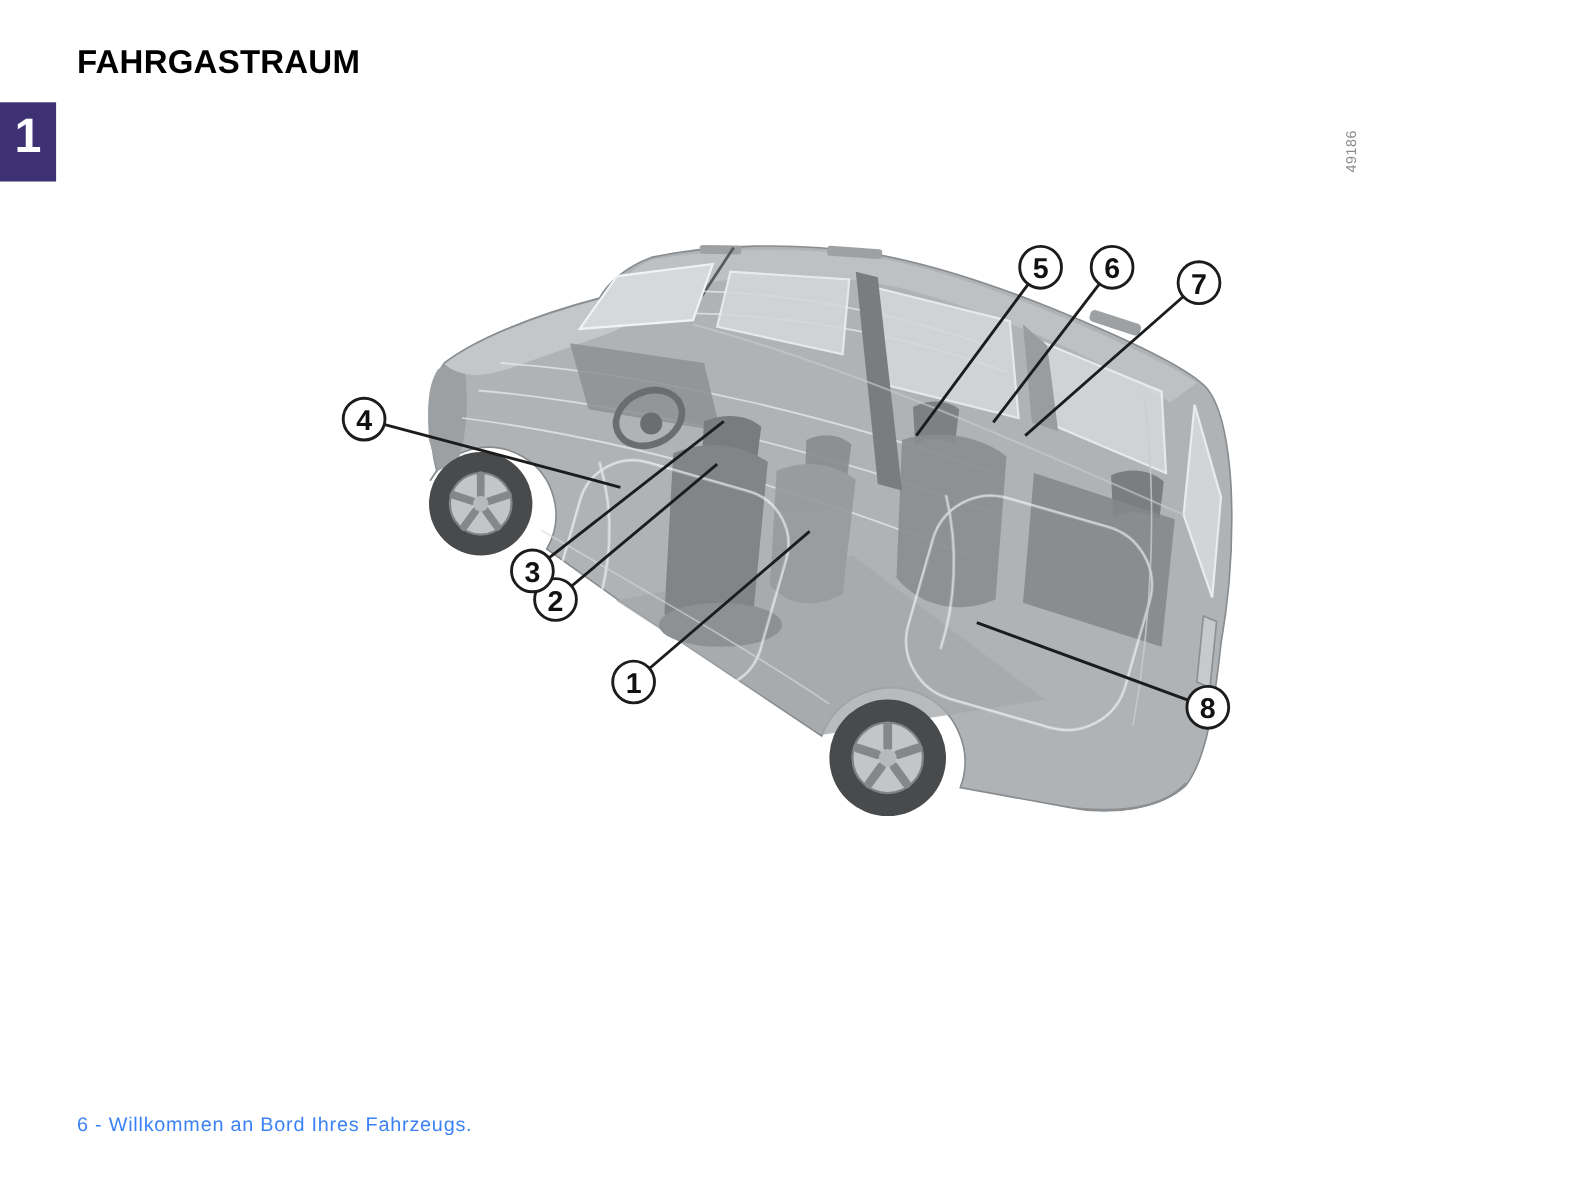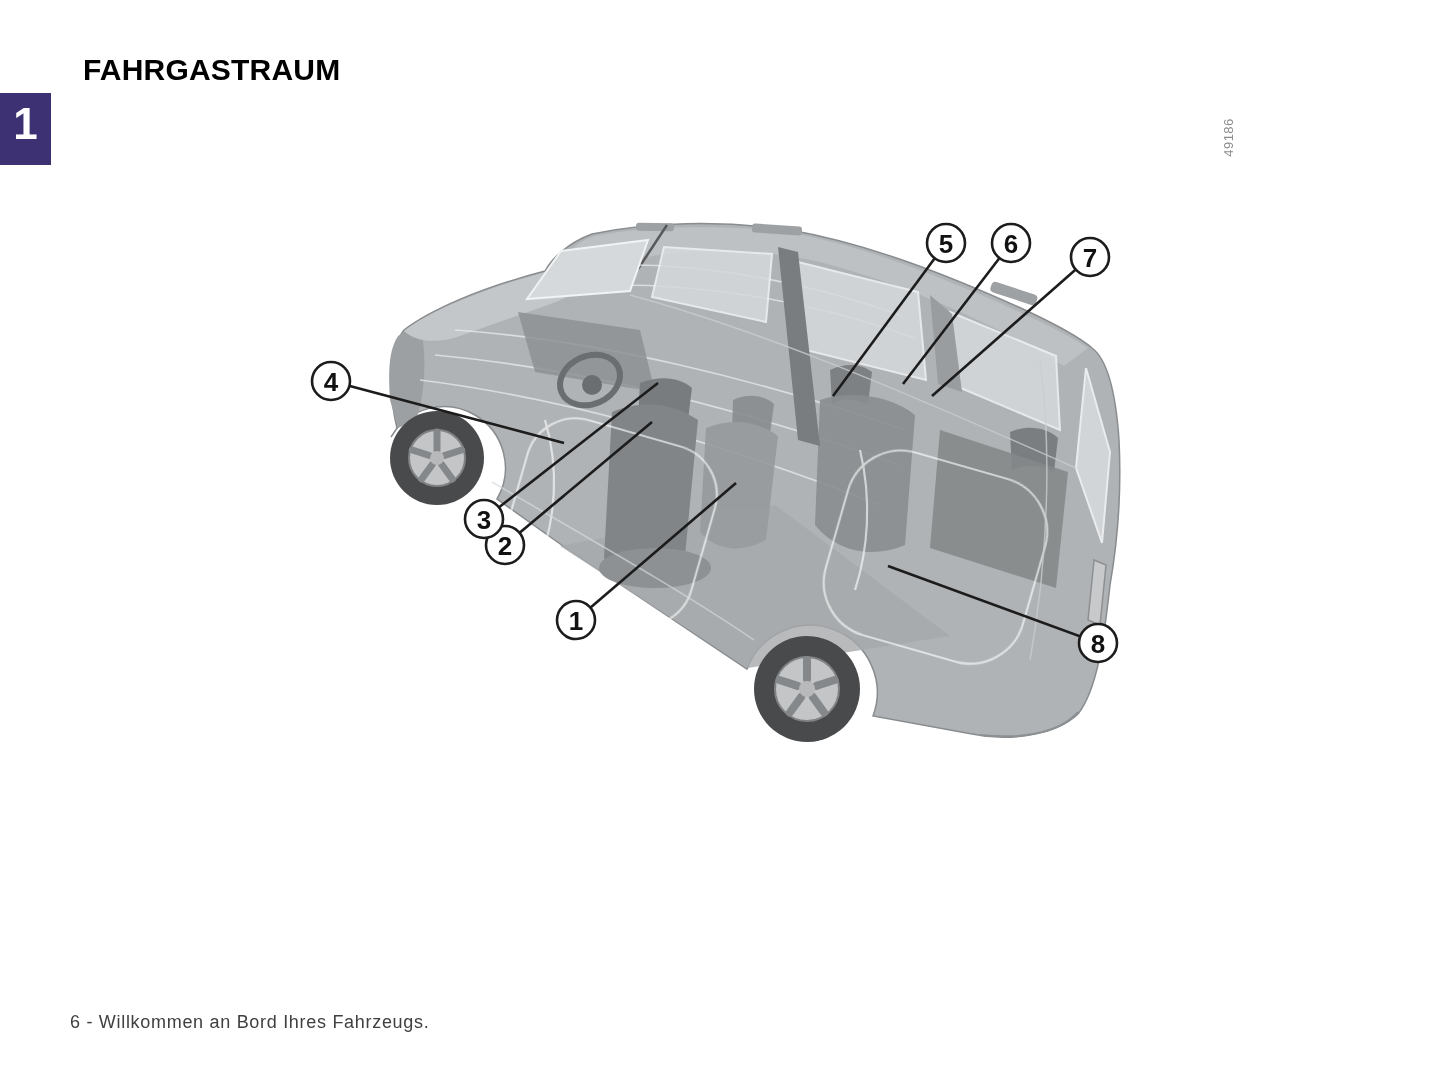--- a/index.html
+++ b/index.html
@@ -1,39 +1,39 @@
 <!DOCTYPE html>
 <html style="--tab-bg: #3d3174; --tab-fg: #ffffff; --figcode: #8c8c8c; --leader: #1c1c1c;"><head>
 <meta charset="utf-8">
 <style>
   html,body{margin:0;padding:0;}
   body{
     width:1445px;height:1070px;position:relative;background:#ffffff;
     font-family:"Liberation Sans","DejaVu Sans",sans-serif;overflow:hidden;
   }
   .page-title{
-    position:absolute;left:70px;top:40px;margin:13px;
+    position:absolute;left:70px;top:40px;margin:0;
     font-size:30px;font-weight:bold;color:#000;letter-spacing:0.2px;
   }
   .section-tab{
     position:absolute;left:0;top:93px;width:51px;height:72px;
     background:var(--tab-bg,#3d3174);
   }
   .section-tab span{
     display:block;width:100%;text-align:center;
     font-size:44px;font-weight:bold;color:var(--tab-fg,#fff);line-height:62px;
   }
   .figure-code{
     position:absolute;left:1188px;top:130px;width:80px;text-align:center;
     transform:rotate(-90deg);
     font-size:13px;color:var(--figcode,#8c8c8c);letter-spacing:0.5px;
   }
   .page-footer{
     position:absolute;left:70px;top:1012px;margin:0;
-    font-size:18px;color:#404040;letter-spacing:0.7px;
+    font-size:18px;color:#3b82f6;letter-spacing:0.7px;
   }
   svg.figure{position:absolute;left:0;top:0;}
   .leader{stroke:var(--leader,#1c1c1c);stroke-width:2.6;}
   .callout-circle{fill:#ffffff;stroke:var(--leader,#1c1c1c);stroke-width:2.6;}
   .callout-num{
     font-family:"Liberation Sans","DejaVu Sans",sans-serif;
     font-size:26px;font-weight:bold;fill:#111;
     text-anchor:middle;dominant-baseline:central;
   }
 </style>

